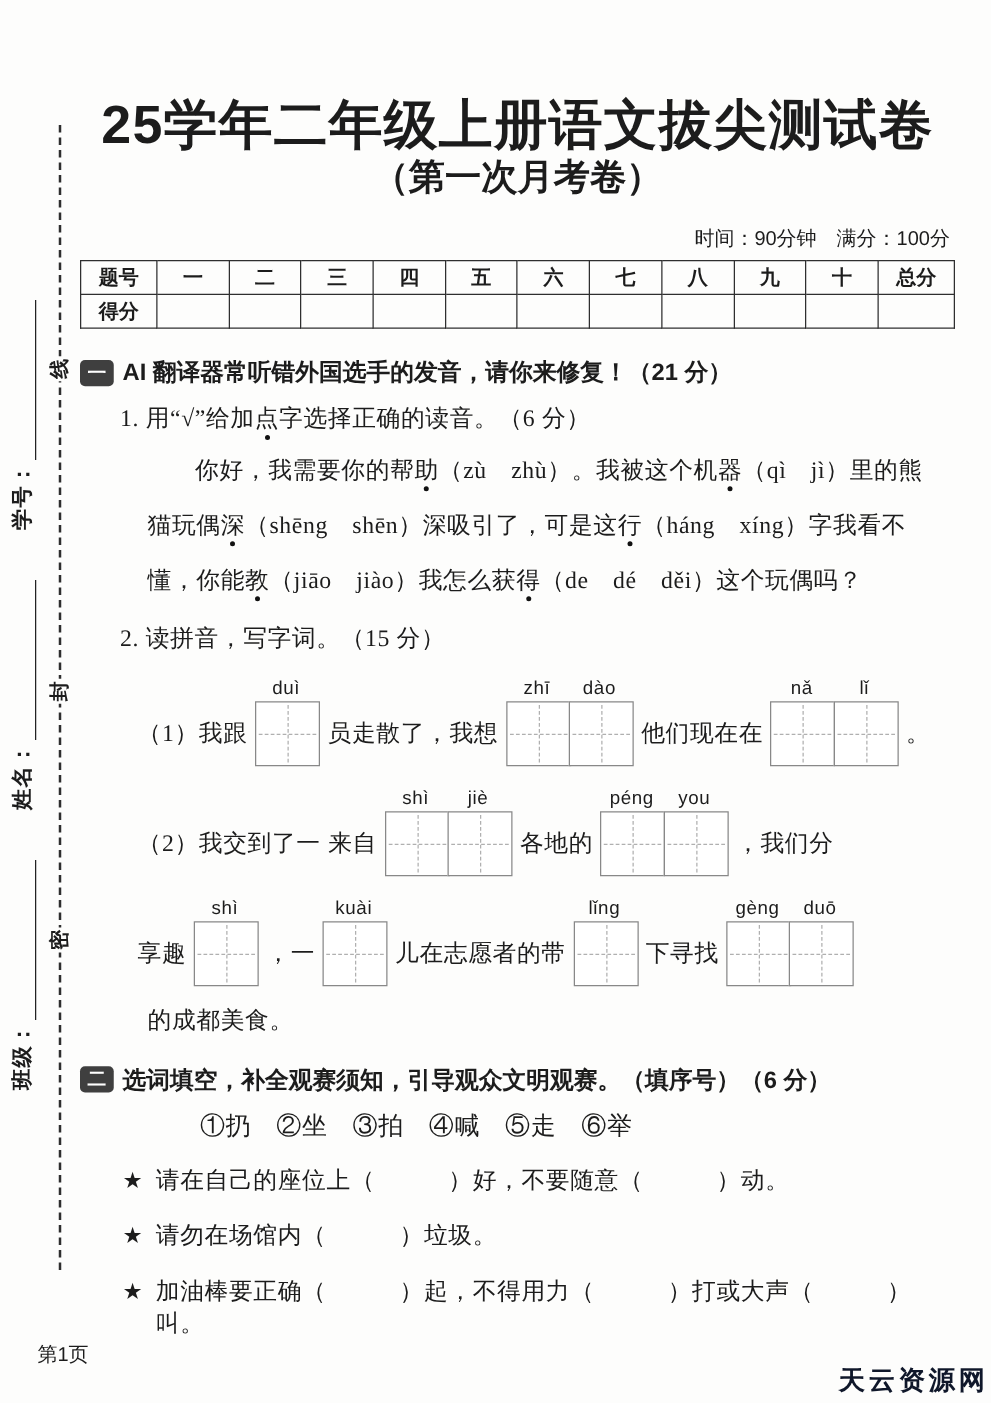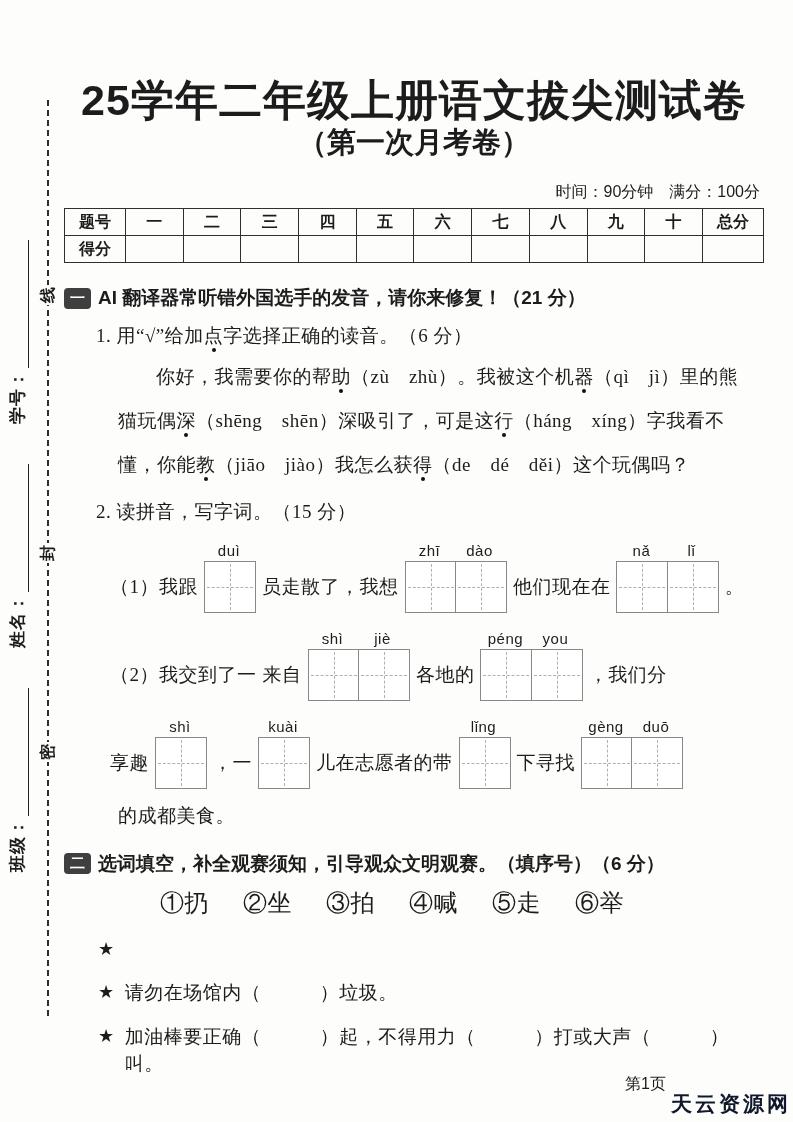--- a/index.html
+++ b/index.html
@@ -58,28 +58,28 @@
   .pinyin-line{display:flex;}
   .pinyin-line span{width:50px;text-align:center;
     font-family:"Liberation Sans","DejaVu Sans",sans-serif;font-size:15px;line-height:20px;}
   .cells-line{display:flex;}
   .cell{width:50px;height:50px;border:1.6px solid #888;background:#fff;position:relative;}
   .cell + .cell{margin-left:-1.6px;}
   .cell::before{content:"";position:absolute;left:50%;top:2px;bottom:2px;border-left:1.2px dashed #b0b0b0;}
   .cell::after{content:"";position:absolute;top:50%;left:2px;right:2px;border-top:1.2px dashed #b0b0b0;}
   .q2-tail{margin-top:14px;margin-left:54px;font-size:19px;letter-spacing:0.5px;}
   
-  .options-row{margin-top:10px;padding-left:96px;display:flex;gap:34px;
-    font-size:24px;letter-spacing:0.5px;}
+  .options-row{margin-top:10px;padding-left:96px;display:flex;gap:20px;
+    font-size:20px;letter-spacing:0.5px;}
   .star-item{margin-top:18px;margin-left:34px;display:flex;gap:10px;
     font-size:19px;line-height:1.4;letter-spacing:0.5px;}
   .star-glyph{font-size:18px;}
   
-  .footer{position:absolute;left:0;top:1074px;width:666px;text-align:right;
-    font-family:"Liberation Sans",sans-serif;font-size:16px;}
+  .footer{position:absolute;left:0;top:1074px;width:666px;text-align:left;
+    font-family:"Liberation Sans",sans-serif;font-size:16px;padding-left:30px;}
   .watermark{position:absolute;right:2px;bottom:4px;
     font-family:"Liberation Sans","DejaVu Sans",sans-serif;font-weight:700;
     font-size:21px;letter-spacing:3px;}
 </style>
 </head>
 <body>
 
 <div class="seal-line"></div>
 <div class="seal-chars">
     <span>线</span>
@@ -266,20 +266,21 @@
       <span>①扔</span>
       <span>②坐</span>
       <span>③拍</span>
       <span>④喊</span>
       <span>⑤走</span>
       <span>⑥举</span>
     </div>
 
   <div class="star-item">
     <span class="star-glyph">★</span>
+    <span>请在自己的座位上（　　　）好，不要随意（　　　）动。</span>
   </div>
   <div class="star-item">
     <span class="star-glyph">★</span>
     <span>请勿在场馆内（　　　）垃圾。</span>
   </div>
   <div class="star-item">
     <span class="star-glyph">★</span>
     <span>加油棒要正确（　　　）起，不得用力（　　　）打或大声（　　　）叫。</span>
   </div>
 

